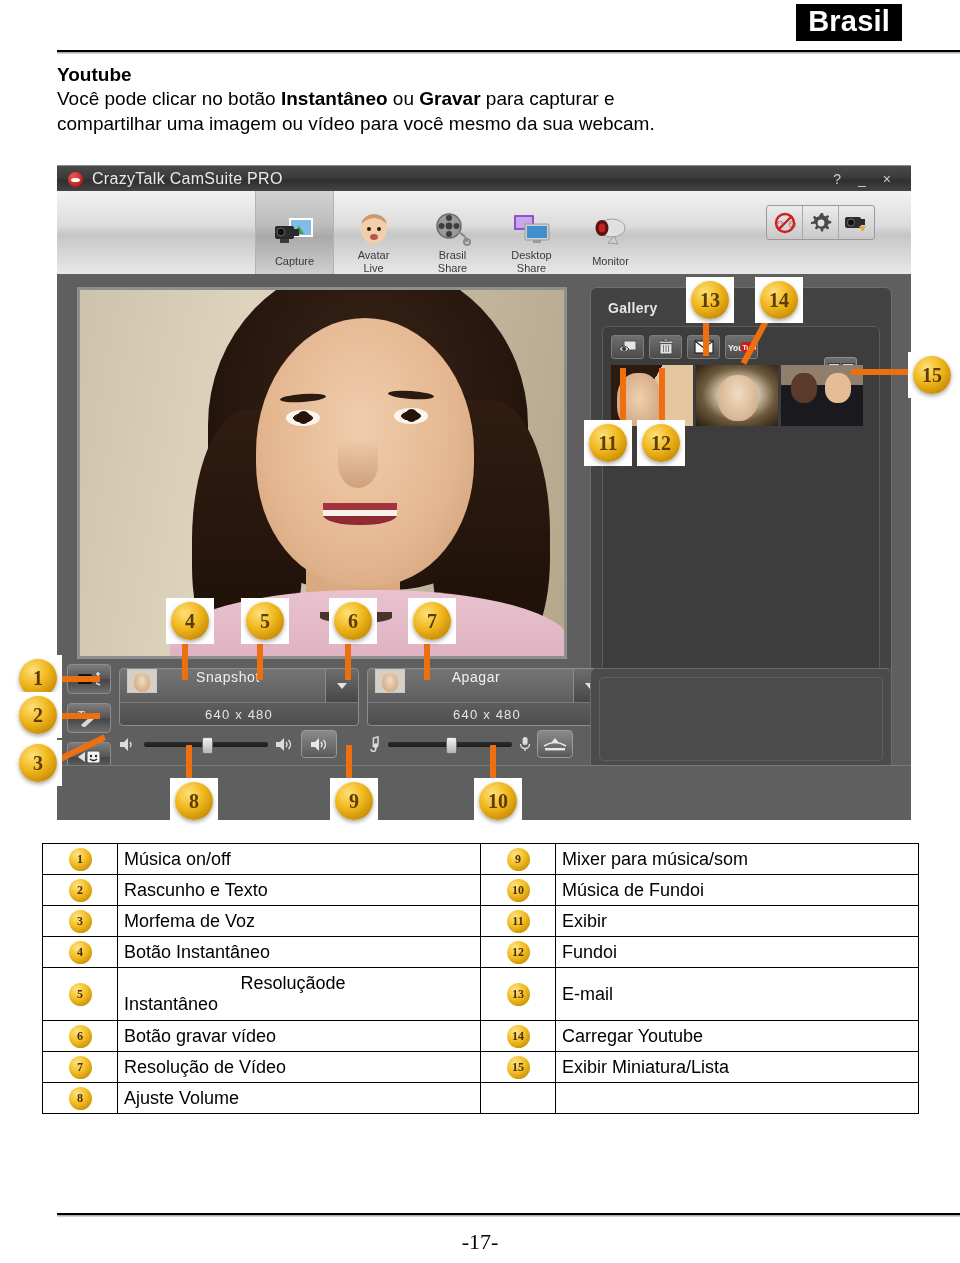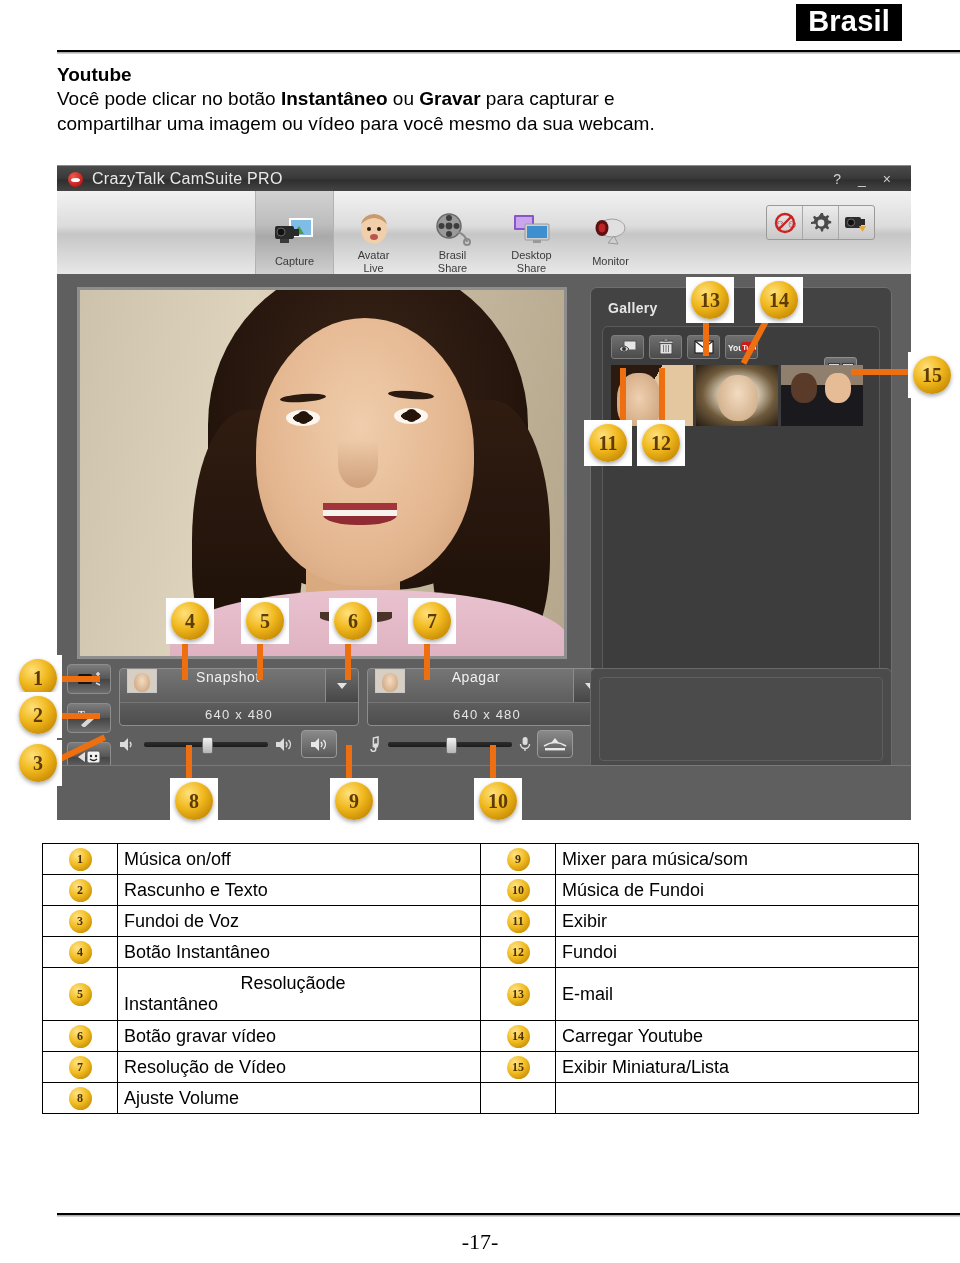--- a/index.html
+++ b/index.html
@@ -691,21 +691,21 @@
       <td class="txtcell">Mixer para música/som</td>
     </tr>
     <tr>
       <td class="numcell"><span class="minum">2</span></td>
       <td class="txtcell">Rascunho e Texto</td>
       <td class="numcell"><span class="minum">10</span></td>
       <td class="txtcell">Música de Fundoi</td>
     </tr>
     <tr>
       <td class="numcell"><span class="minum">3</span></td>
-      <td class="txtcell">Fundoi de Voz</td>
+      <td class="txtcell">Morfema de Voz</td>
       <td class="numcell"><span class="minum">11</span></td>
       <td class="txtcell">Exibir</td>
     </tr>
     <tr>
       <td class="numcell"><span class="minum">4</span></td>
       <td class="txtcell">Botão Instantâneo</td>
       <td class="numcell"><span class="minum">12</span></td>
       <td class="txtcell">Fundoi</td>
     </tr>
     <tr class="tall">

